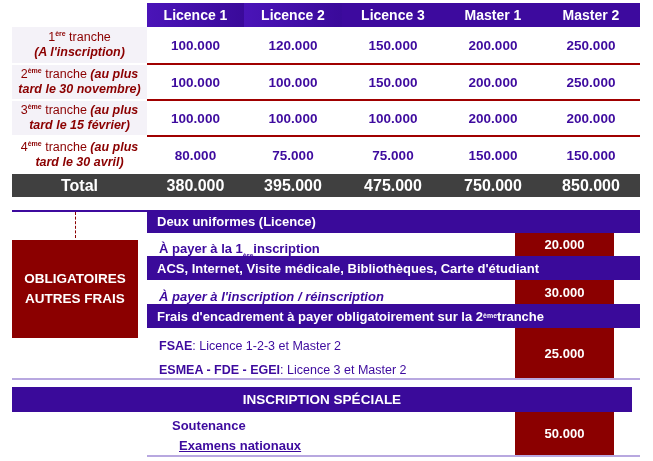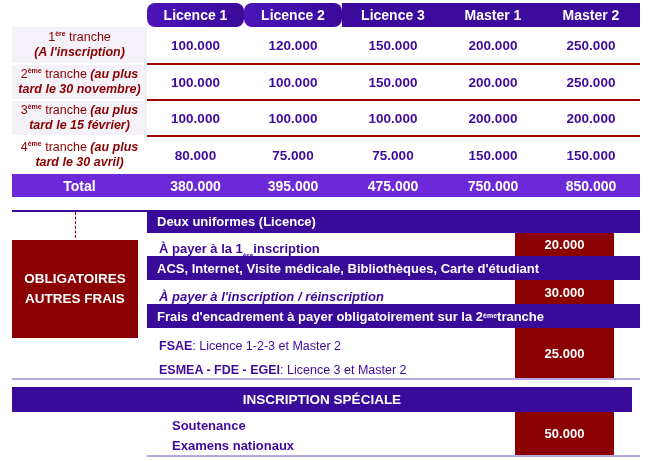--- a/index.html
+++ b/index.html
@@ -1,27 +1,27 @@
 <!DOCTYPE html>
 <html><head>
 <meta charset="utf-8">
 <style>
   * { box-sizing: border-box; margin: 0; padding: 0; }
   html, body { width: 653px; height: 461px; background: #ffffff; overflow: hidden; }
   body { font-family: "Liberation Sans", "DejaVu Sans", sans-serif; position: relative; }
   .abs { position: absolute; }
   .hdr { background: #3d0a9e; color: #fff; font-weight: bold; font-size: 14px; display: flex; align-items: center; justify-content: center; }
-  .hdr.light { background: linear-gradient(90deg, #4a14b8, #3a0a9a); border-radius: 8px; }
+  .hdr.light { background: linear-gradient(90deg, #4a14b8, #3a0a9a); }
   .rowlabel { background: #f4f2f8; color: #8b0000; font-size: 12.5px; line-height: 15px; text-align: center; display: flex; flex-direction: column; align-items: center; justify-content: center; font-weight: bold; }
   .rowlabel .plain { color: #8b0000; font-weight: bold; }
   .rowlabel i { font-style: italic; }
   .rowlabel sup { font-size: 7px; vertical-align: super; line-height: 0; }
   .cell { color: #3d0a9e; font-weight: bold; font-size: 13.5px; display: flex; align-items: center; justify-content: center; }
   .redline { background: #a00000; height: 2px; }
-  .total { background: #6d28d9; color: #fff; font-weight: bold; font-size: 14px; display: flex; align-items: center; justify-content: center; }
+  .total { background: #404040; color: #fff; font-weight: bold; font-size: 16px; display: flex; align-items: center; justify-content: center; }
   .band { background: #3a0a9a; color: #fff; font-weight: bold; font-size: 13px; display: flex; align-items: center; padding-left: 10px; }
   .band sup { font-size: 7px; vertical-align: super; line-height: 0; }
   .plain-row { color: #3d0a9e; font-weight: bold; font-size: 13px; display: flex; align-items: flex-end; padding-left: 12px; }
   .plain-row sup { font-size: 7px; vertical-align: super; line-height: 0; }
   .redbox { background: #8b0000; color: #fff; font-weight: bold; font-size: 13px; display: flex; align-items: center; justify-content: center; text-align: center; }
   .thinline { background: #b8a8e0; height: 2px; }
   .autres { background: #8b0000; color: #fff; font-weight: bold; font-size: 13.5px; line-height: 20px; text-align: center; display: flex; flex-direction: column; align-items: center; justify-content: center; }
   .dash { border-left: 1.5px dashed #8b0000; width: 0; }
   .bold { font-weight: bold; }
   .light-text { font-weight: normal; }
@@ -121,16 +121,16 @@
     <span class="bold">ESMEA - FDE - EGEI</span>
       <span class="light-text"> : Licence 3 et Master 2</span>
   </div>
   <div class="abs redbox" style="left:515px;top:328px;width:99px;height:50px;">25.000</div>
   <div class="abs thinline" style="left:12px;top:378px;width:628px;"></div>
 </div>
 
 <div>
   <div class="abs band" style="left:12px;top:387px;width:620px;height:25px;justify-content:center;padding-left:0;font-size:13.5px;">INSCRIPTION SPÉCIALE</div>
   <div class="abs plain-row" style="left:160px;top:413px;width:340px;height:20px;padding-left:12px;">Soutenance</div>
-  <div class="abs plain-row" style="left:160px;top:433px;width:340px;height:20px;padding-left:12px;">Examens nationaux</div>
+  <div class="abs plain-row" style="left:167px;top:433px;width:340px;height:20px;padding-left:12px;text-decoration:underline;">Examens nationaux</div>
   <div class="abs redbox" style="left:515px;top:412px;width:99px;height:43px;">50.000</div>
   <div class="abs thinline" style="left:147px;top:455px;width:493px;"></div>
 </div>
 
 </body></html>

